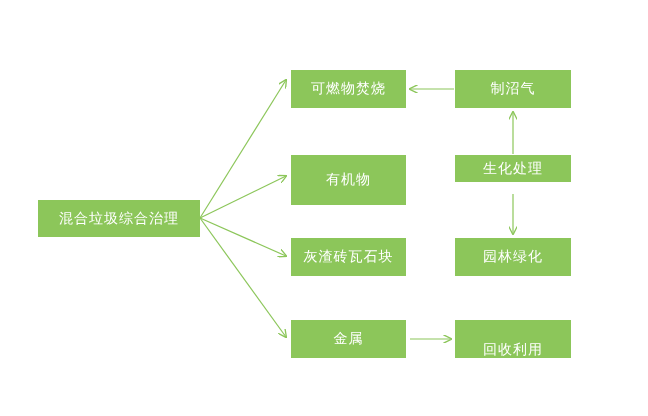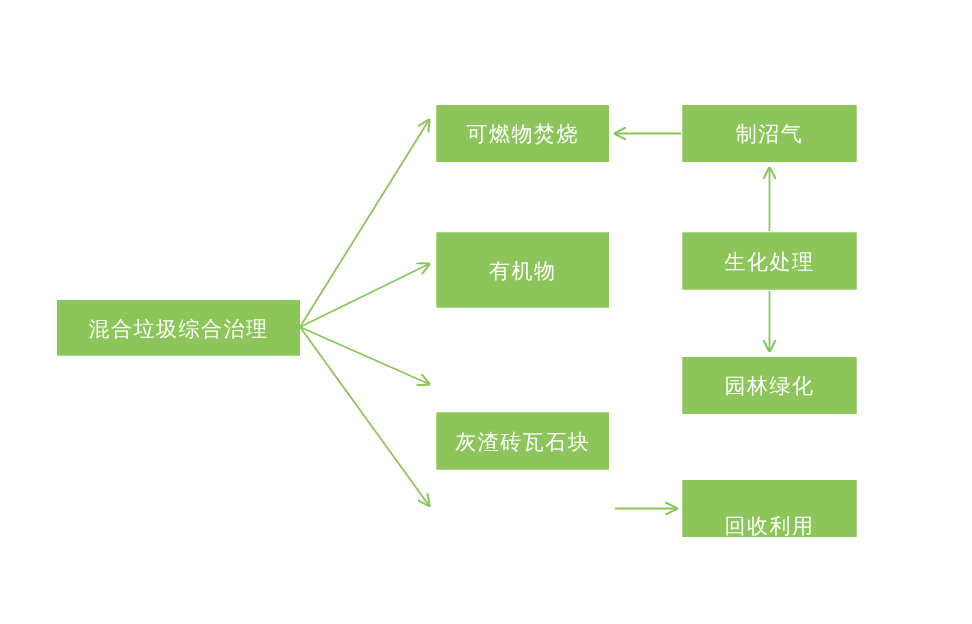--- a/index.html
+++ b/index.html
@@ -33,32 +33,33 @@
     border: 1px solid #8CC65A;
     display: flex;
     align-items: center;
     justify-content: center;
     color: #ffffff;
     font-size: 14px;
     letter-spacing: 1px;
     line-height: 1;
     white-space: nowrap;
     z-index: 2;
+    font-family: Liberation Serif, serif;
   }
   .node-label {
     display: block;
   }
   
   #node-root      { left: 38px;  top: 200px; width: 162px; height: 37px; align-items: center; }
   #node-burn      { left: 291px; top: 70px;  width: 115px; height: 38px; }
   #node-organic   { left: 291px; top: 155px; width: 115px; height: 50px; }
-  #node-ash       { left: 291px; top: 238px; width: 115px; height: 38px; margin-top: 37px; }
+  #node-ash       { left: 291px; top: 238px; width: 115px; height: 38px; }
   #node-metal     { left: 291px; top: 320px; width: 115px; height: 38px; }
   #node-biogas    { left: 455px; top: 70px;  width: 116px; height: 38px; }
-  #node-biochem   { left: 455px; top: 155px; width: 116px; height: 38px; }
+  #node-biochem   { left: 455px; top: 155px; width: 116px; height: 27px; }
   #node-garden    { left: 455px; top: 238px; width: 116px; height: 38px; }
   #node-recycle   { left: 455px; top: 320px; width: 116px; height: 38px; align-items: flex-end; }
 </style>
 </head>
 <body>
 
 <div id="canvas">
 
   <svg id="edge-layer" viewBox="0 0 648 416" width="648" height="416" xmlns="http://www.w3.org/2000/svg">
     <defs>
@@ -90,20 +91,23 @@
   </div>
 
   <div class="node" id="node-organic">
     <span class="node-label">有机物</span>
   </div>
 
   <div class="node" id="node-ash">
     <span class="node-label">灰渣砖瓦石块</span>
   </div>
 
+  <div class="node" id="node-metal">
+    <span class="node-label">金属</span>
+  </div>
 
   <div class="node" id="node-biogas">
     <span class="node-label">制沼气</span>
   </div>
 
   <div class="node" id="node-biochem">
     <span class="node-label">生化处理</span>
   </div>
 
   <div class="node" id="node-garden">

